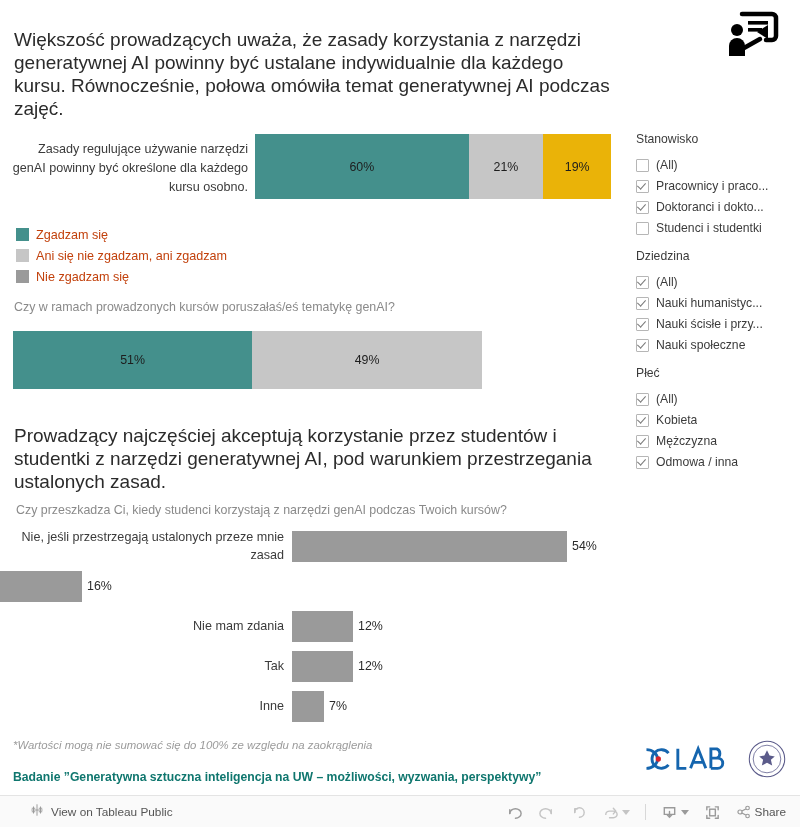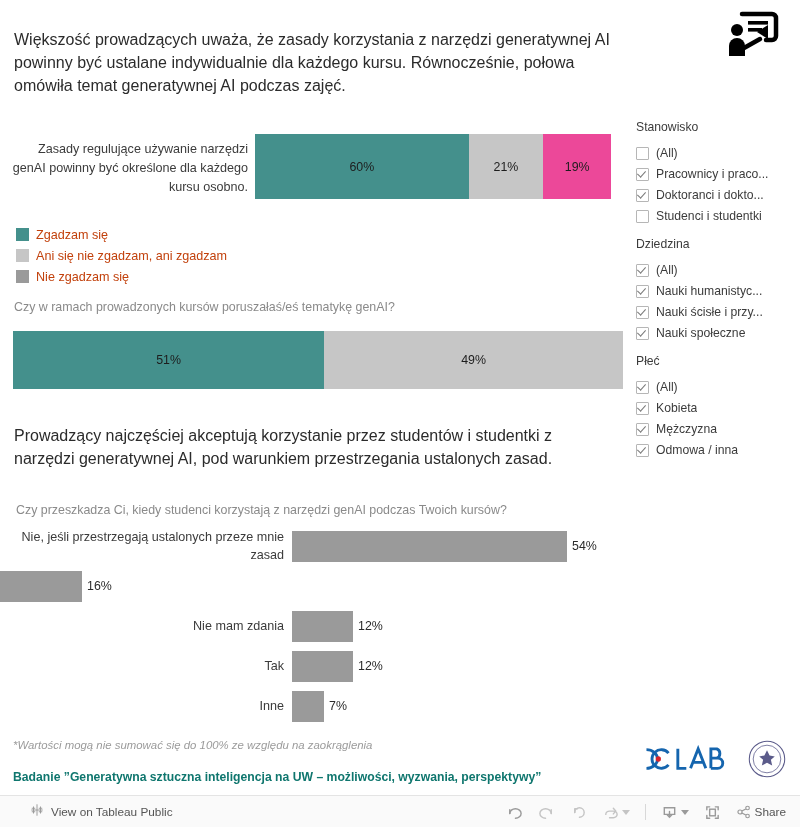--- a/index.html
+++ b/index.html
@@ -23,21 +23,21 @@
     height: 795px;
     background: #ffffff;
   }
 
   
   .headline {
     position: absolute;
     left: 14px;
     top: 28px;
     width: 600px;
-    font-size: 16px;
+    font-size: 19px;
     line-height: 23px;
     color: #2b2b2b;
   }
   .brand-mark {
     position: absolute;
     right: 18px;
     top: 8px;
     width: 60px;
     height: 54px;
   }
@@ -99,21 +99,21 @@
     position: absolute;
     font-size: 12.4px;
     color: #8a8a8a;
   }
 
   
   .c2-bar {
     position: absolute;
     left: 13px;
     top: 331px;
-    width: 610px;
+    width: 469px;
     height: 58px;
     display: flex;
   }
 
   
   .c3 {
     position: absolute;
     left: 0;
     top: 526px;
     width: 640px;
@@ -166,21 +166,21 @@
     top: 740px;
     display: flex;
     align-items: center;
     gap: 10px;
   }
 
   
   .filters {
     position: absolute;
     left: 636px;
-    top: 120px;
+    top: 132px;
     width: 162px;
   }
   .filter-group { margin-bottom: 14px; }
   .filter-title {
     font-size: 12.2px;
     color: #3b3b3b;
     margin-bottom: 5px;
   }
   .filter-item {
     display: flex;
@@ -280,21 +280,21 @@
       <circle cx="15" cy="22" r="6" fill="#000"></circle>
       <path d="M7 48 v-10 a8 8 0 0 1 16 0 v10 z" fill="#000"></path>
       <path d="M22 40 l16 -9" stroke="#000" stroke-width="4.5" stroke-linecap="round" fill="none"></path>
     </svg>
   </div>
 
   <div class="c1-label">Zasady regulujące używanie narzędzi genAI powinny być określone dla każdego kursu osobno.</div>
   <div class="c1-bar">
     <div class="seg" style="width:60%;background:#44908C;">60%</div>
     <div class="seg" style="width:21%;background:#C6C6C6;">21%</div>
-    <div class="seg" style="width:19%;background:#ec4899;text-align:right;">19%</div>
+    <div class="seg" style="width:19%;background:#eab308;text-align:right;">19%</div>
   </div>
 
   <div class="legend">
     <div class="legend-row">
       <span class="swatch" style="background:#44908C;"></span>
       <span class="legend-text">Zgadzam się</span>
     </div>
     <div class="legend-row">
       <span class="swatch" style="background:#C6C6C6;"></span>
       <span class="legend-text">Ani się nie zgadzam, ani zgadzam</span>

